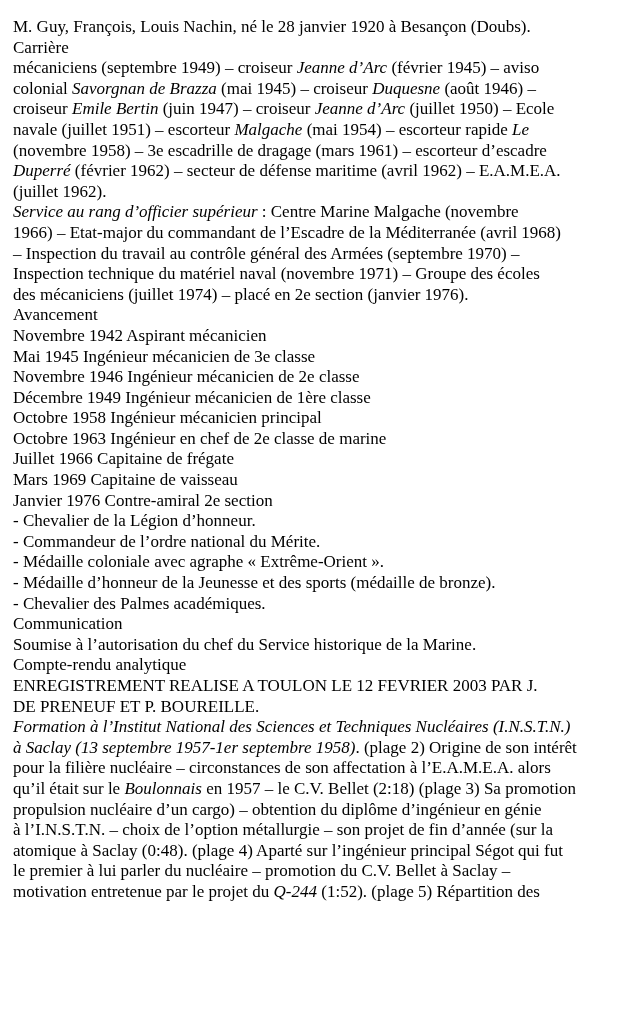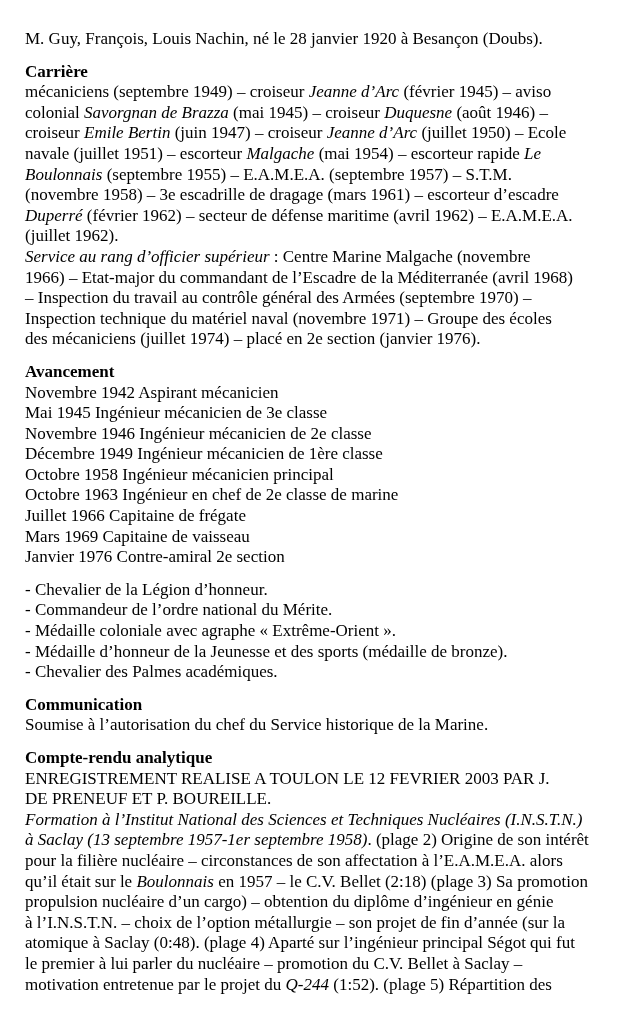--- a/index.html
+++ b/index.html
@@ -13,45 +13,44 @@
     height: 1026px;
     box-sizing: border-box;
     padding: 17px 10px 0 13px;
     background: #ffffff;
     color: #000000;
     font-family: "Liberation Serif", "DejaVu Serif", serif;
     font-size: 17px;
     line-height: 20.6px;
     overflow: hidden;
   }
-  .section { margin: 12px; }
+  .section { margin: 0; }
   .line {
     white-space: nowrap;
   }
   .heading {
-    font-weight: bold;
+    font-weight: normal;
   }
   .run { font-style: normal; }
   em.run { font-style: italic; }
 </style>
 </head>
 <body>
 
 <div class="page">
   <div>
       <div class="section">
         <div class="line"><span class="run">M. Guy, François, Louis Nachin, né le 28 janvier 1920 à Besançon (Doubs).</span></div>
       </div>
       <div class="section">
         <div class="line heading">Carrière</div>
         <div class="line"><span class="run">mécaniciens (septembre 1949) – croiseur </span><em class="run">Jeanne d’Arc</em><span class="run"> (février 1945) – aviso</span></div>
         <div class="line"><span class="run">colonial </span><em class="run">Savorgnan de Brazza</em><span class="run"> (mai 1945) – croiseur </span><em class="run">Duquesne</em><span class="run"> (août 1946) –</span></div>
         <div class="line"><span class="run">croiseur </span><em class="run">Emile Bertin</em><span class="run"> (juin 1947) – croiseur </span><em class="run">Jeanne d’Arc</em><span class="run"> (juillet 1950) – Ecole</span></div>
         <div class="line"><span class="run">navale (juillet 1951) – escorteur </span><em class="run">Malgache</em><span class="run"> (mai 1954) – escorteur rapide </span><em class="run">Le</em></div>
-        <div class="line"><em class="run">Boulonnais</em><span class="run"> (septembre 1955) – E.A.M.E.A. (septembre 1957) – S.T.M.</span></div>
         <div class="line"><span class="run">(novembre 1958) – 3e escadrille de dragage (mars 1961) – escorteur d’escadre</span></div>
         <div class="line"><em class="run">Duperré</em><span class="run"> (février 1962) – secteur de défense maritime (avril 1962) – E.A.M.E.A.</span></div>
         <div class="line"><span class="run">(juillet 1962).</span></div>
         <div class="line"><em class="run">Service au rang d’officier supérieur</em><span class="run"> : Centre Marine Malgache (novembre</span></div>
         <div class="line"><span class="run">1966) – Etat-major du commandant de l’Escadre de la Méditerranée (avril 1968)</span></div>
         <div class="line"><span class="run">– Inspection du travail au contrôle général des Armées (septembre 1970) –</span></div>
         <div class="line"><span class="run">Inspection technique du matériel naval (novembre 1971) – Groupe des écoles</span></div>
         <div class="line"><span class="run">des mécaniciens (juillet 1974) – placé en 2e section (janvier 1976).</span></div>
       </div>
       <div class="section">

